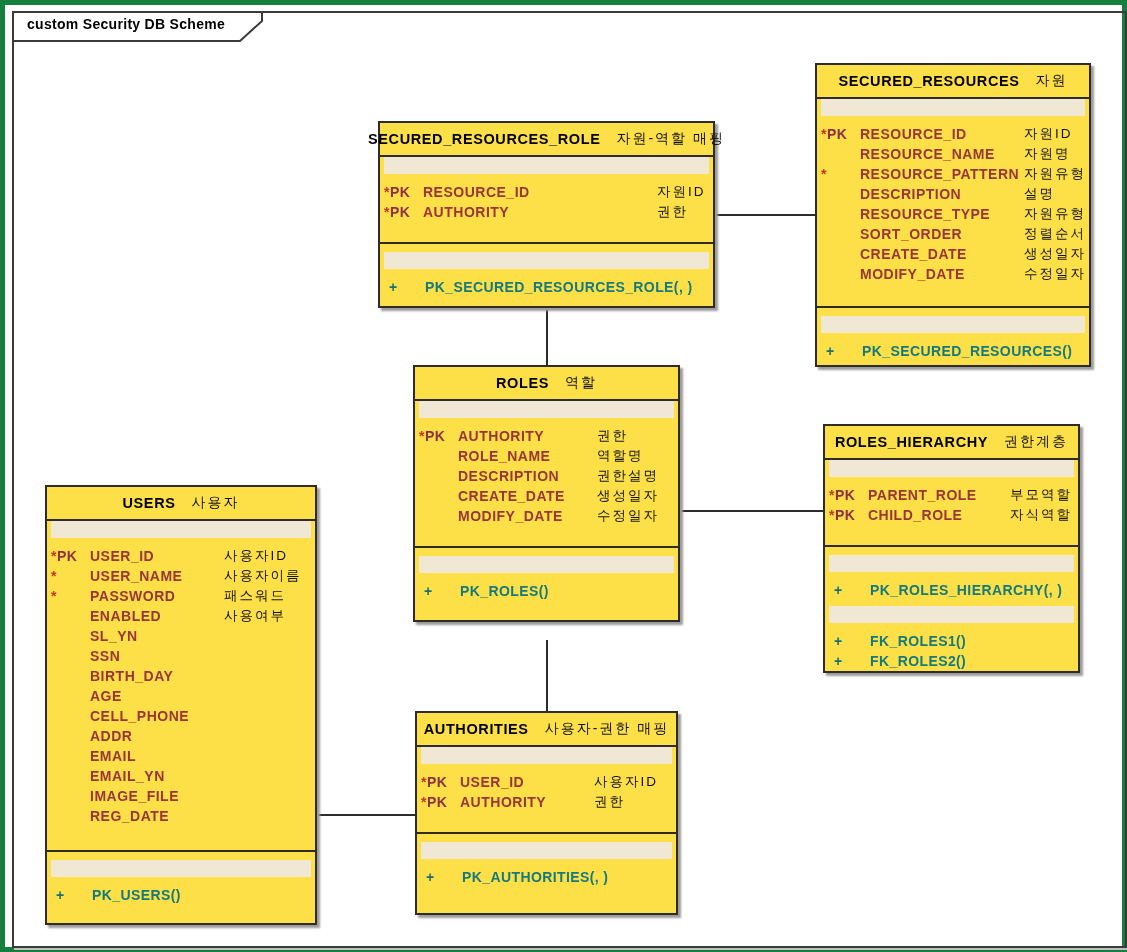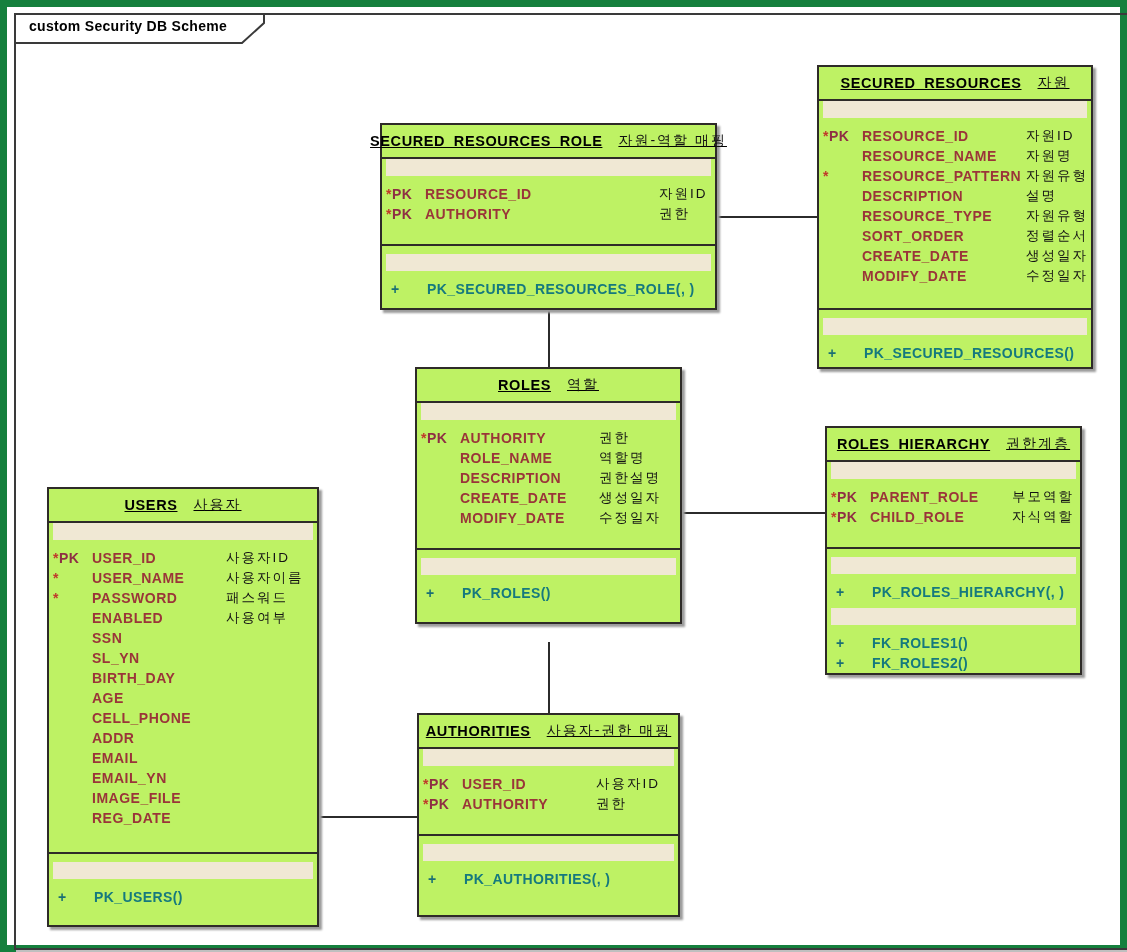--- a/index.html
+++ b/index.html
@@ -3,38 +3,38 @@
 <meta charset="utf-8">
 <style>
   html,body{margin:0;padding:0;}
   body{
     width:1127px;height:952px;position:relative;background:#fff;
     font-family:"Liberation Sans","DejaVu Sans",sans-serif;
     overflow:hidden;
   }
   .canvas{
     position:absolute;left:0;top:0;width:1127px;height:952px;
-    box-sizing:border-box;border:7px solid #15803d;background:#fff;
+    box-sizing:border-box;border:5px solid #15803d;background:#fff;
   }
   
   .frame{
     position:absolute;left:7px;top:6px;width:1115px;height:937px;
     box-sizing:border-box;border:2px solid #3A3A3A;
     box-shadow:2px 2px 0 #BFBFBF;background:transparent;
   }
   .frame-tab-svg{position:absolute;left:7px;top:6px;}
   .frame-tab-text{
     position:absolute;left:22px;top:11px;font-size:14px;font-weight:bold;
     color:#000;letter-spacing:0.3px;white-space:nowrap;
   }
   
   .entity{
-    position:absolute;box-sizing:border-box;background:#bef264;
+    position:absolute;box-sizing:border-box;background:#fde047;
     border:2px solid #2E2B28;box-shadow:3px 3px 2px #9C9C9C;
-    display:flex;flex-direction:column;text-decoration:underline;
+    display:flex;flex-direction:column;
   }
   .titlebar{
     flex:none;height:34px;border-bottom:2px solid #2E2B28;box-sizing:border-box;
     display:flex;align-items:center;justify-content:center;
     white-space:nowrap;overflow:visible;
   }
   .ename{font-weight:bold;font-size:14.5px;letter-spacing:0.6px;color:#000;}
   .elabel{font-size:14px;color:#111;margin-left:16px;letter-spacing:2px;}
   .attrs{
     flex:none;height:var(--attrs-h);box-sizing:border-box;
@@ -271,25 +271,25 @@
           <span class="nm">PASSWORD</span>
           <span class="ko">패스워드</span>
         </div>
         <div class="row">
           <span class="mk"></span>
           <span class="nm">ENABLED</span>
           <span class="ko">사용여부</span>
         </div>
         <div class="row">
           <span class="mk"></span>
+          <span class="nm">SL_YN</span>
+        </div>
+        <div class="row">
+          <span class="mk"></span>
           <span class="nm">SSN</span>
-        </div>
-        <div class="row">
-          <span class="mk"></span>
-          <span class="nm">SL_YN</span>
         </div>
         <div class="row">
           <span class="mk"></span>
           <span class="nm">BIRTH_DAY</span>
         </div>
         <div class="row">
           <span class="mk"></span>
           <span class="nm">AGE</span>
         </div>
         <div class="row">

